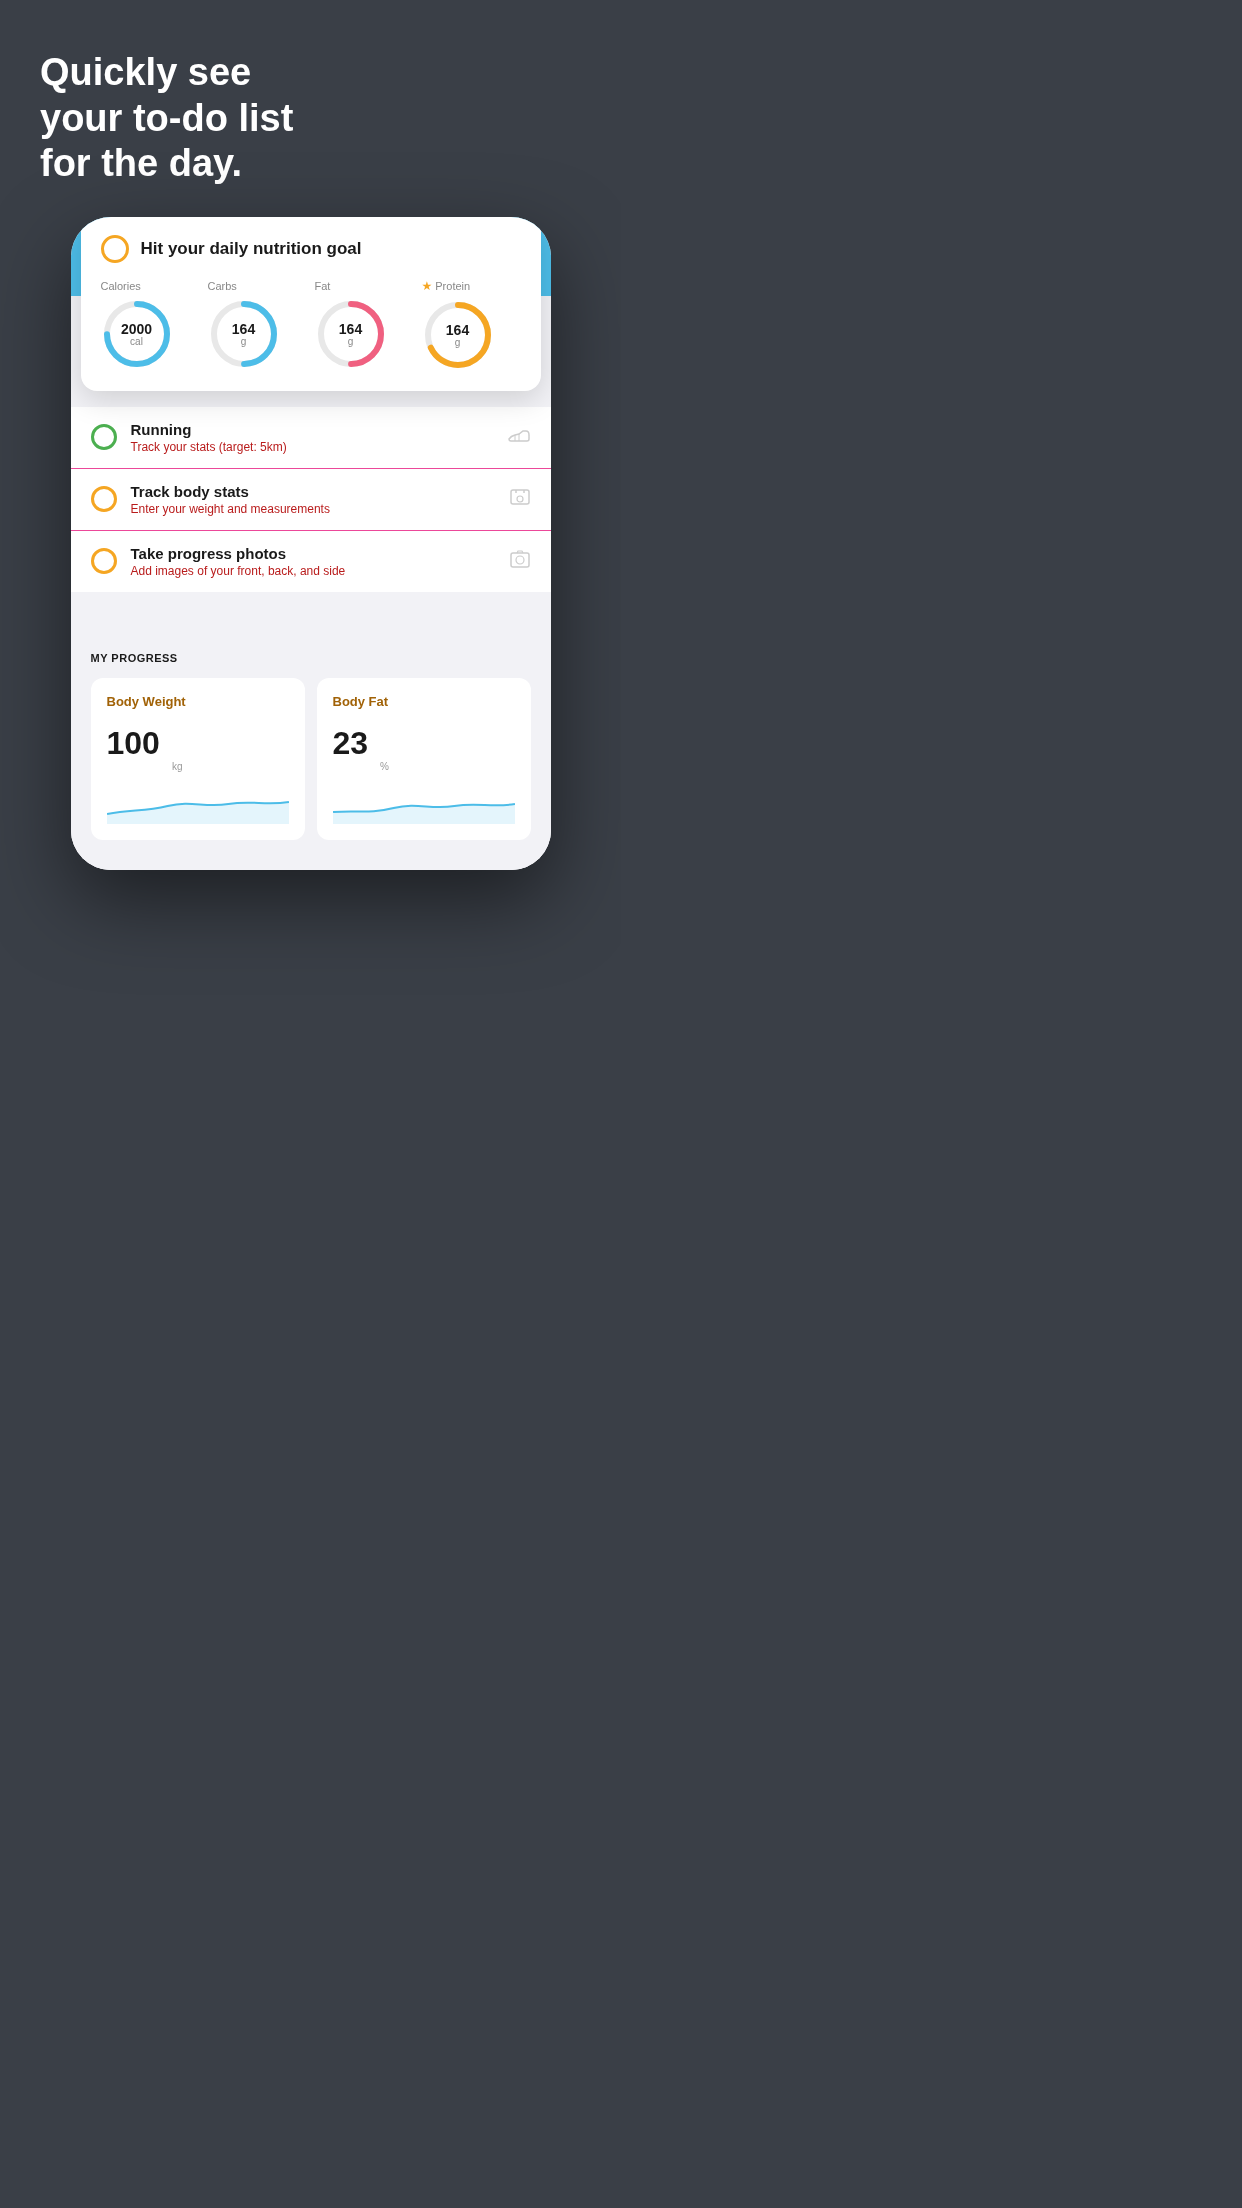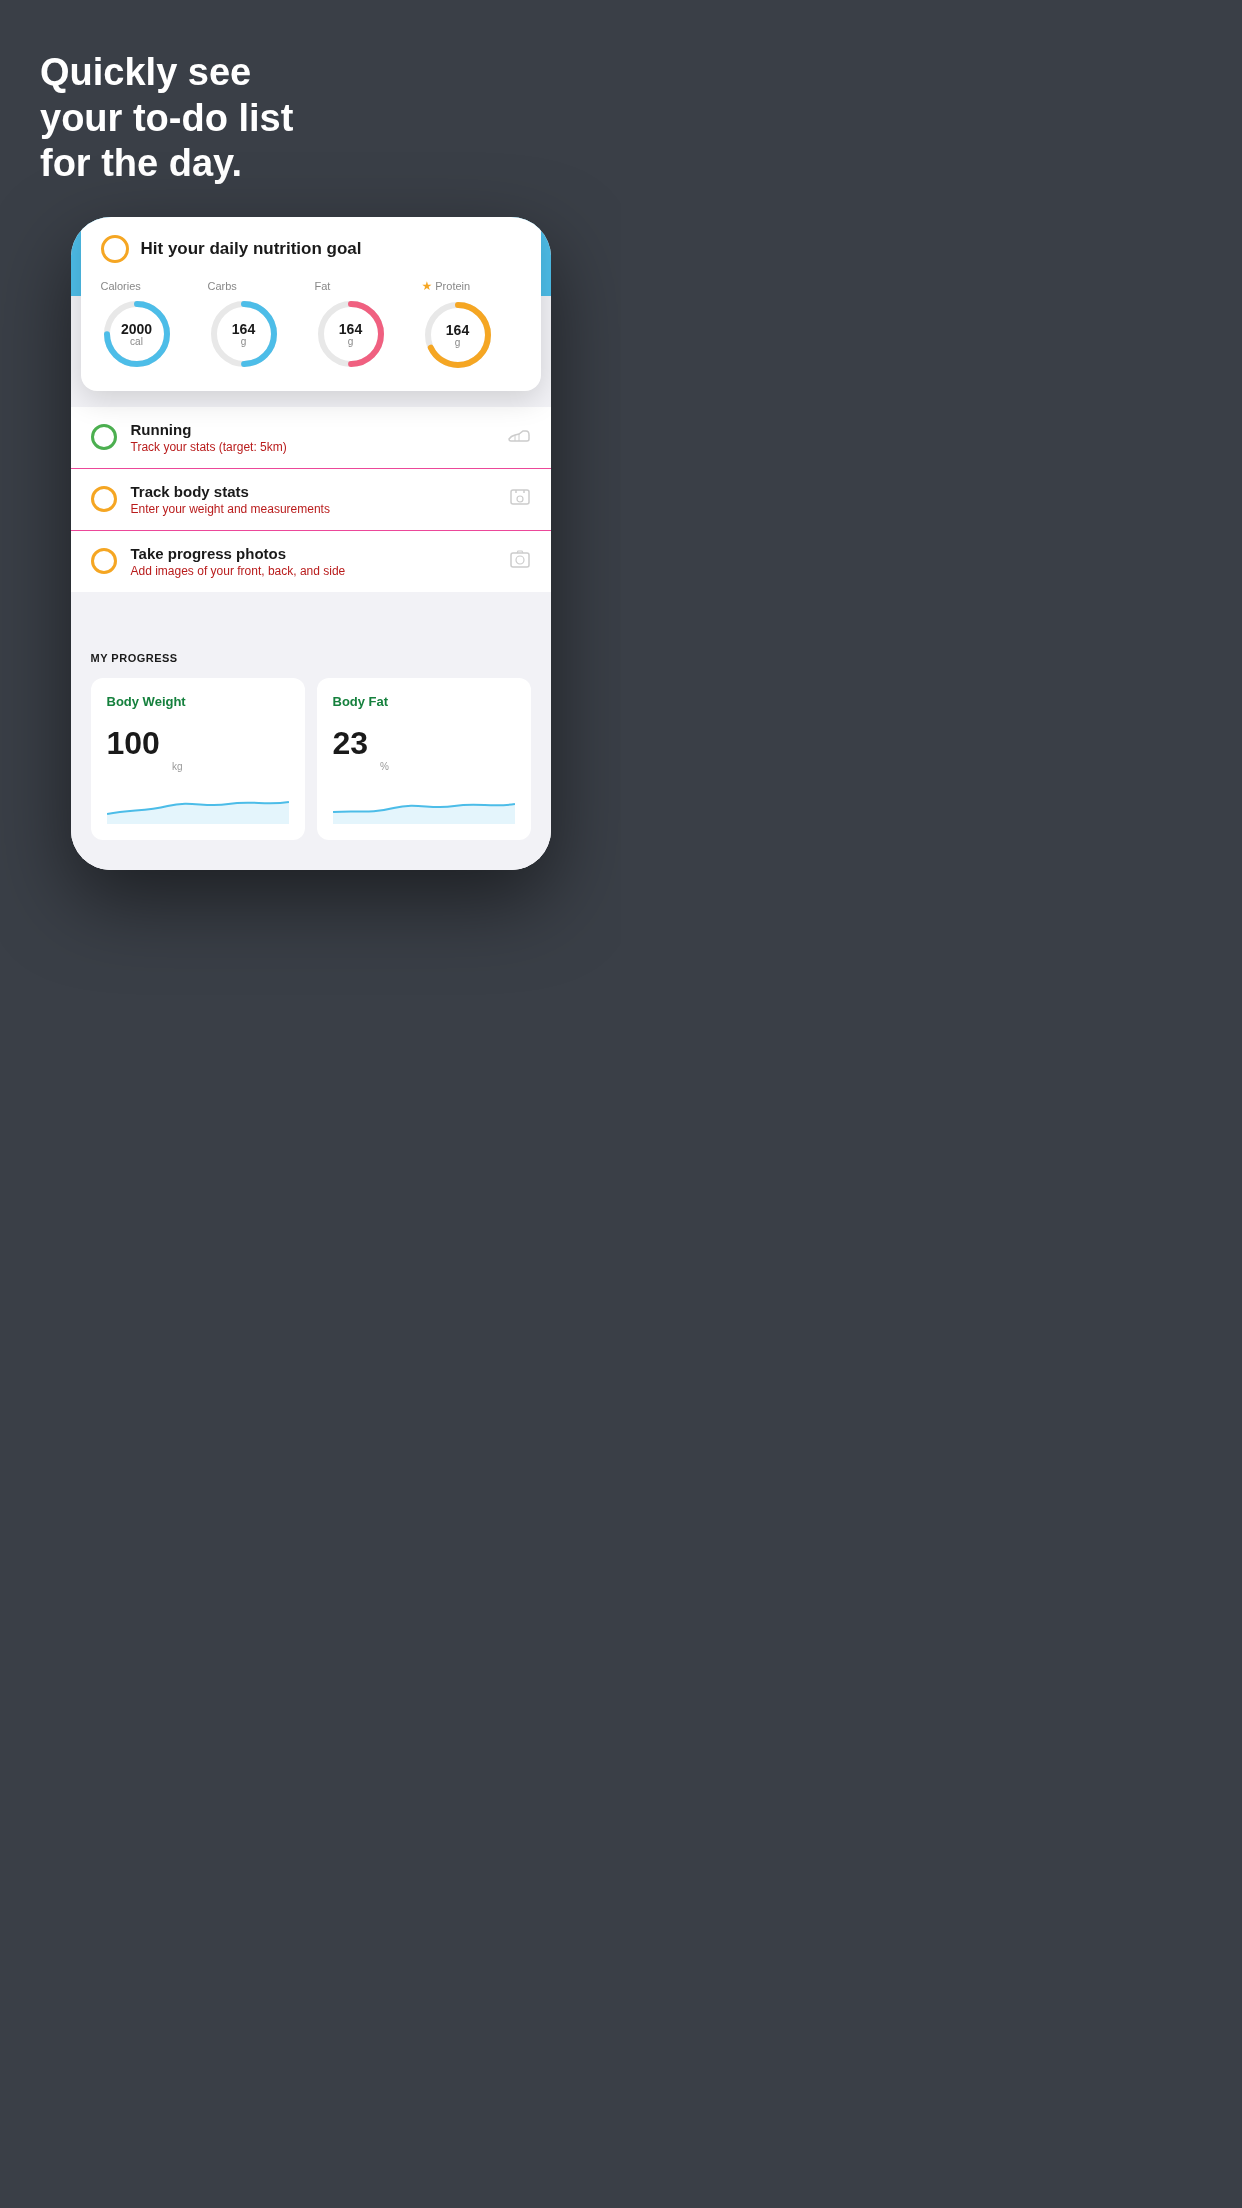--- a/index.html
+++ b/index.html
@@ -332,21 +332,21 @@
     .progress-card {
       background: #fff;
       border-radius: 12px;
       padding: 16px;
       overflow: hidden;
     }
 
     .progress-card-title {
       font-size: 13px;
       font-weight: 600;
-      color: #15803d;
+      color: #a16207;
       margin-bottom: 16px;
     }
 
     .progress-value-row {
       display: flex;
       align-items: flex-start;
       gap: 12px;
       margin-bottom: 12px;
     }
 

